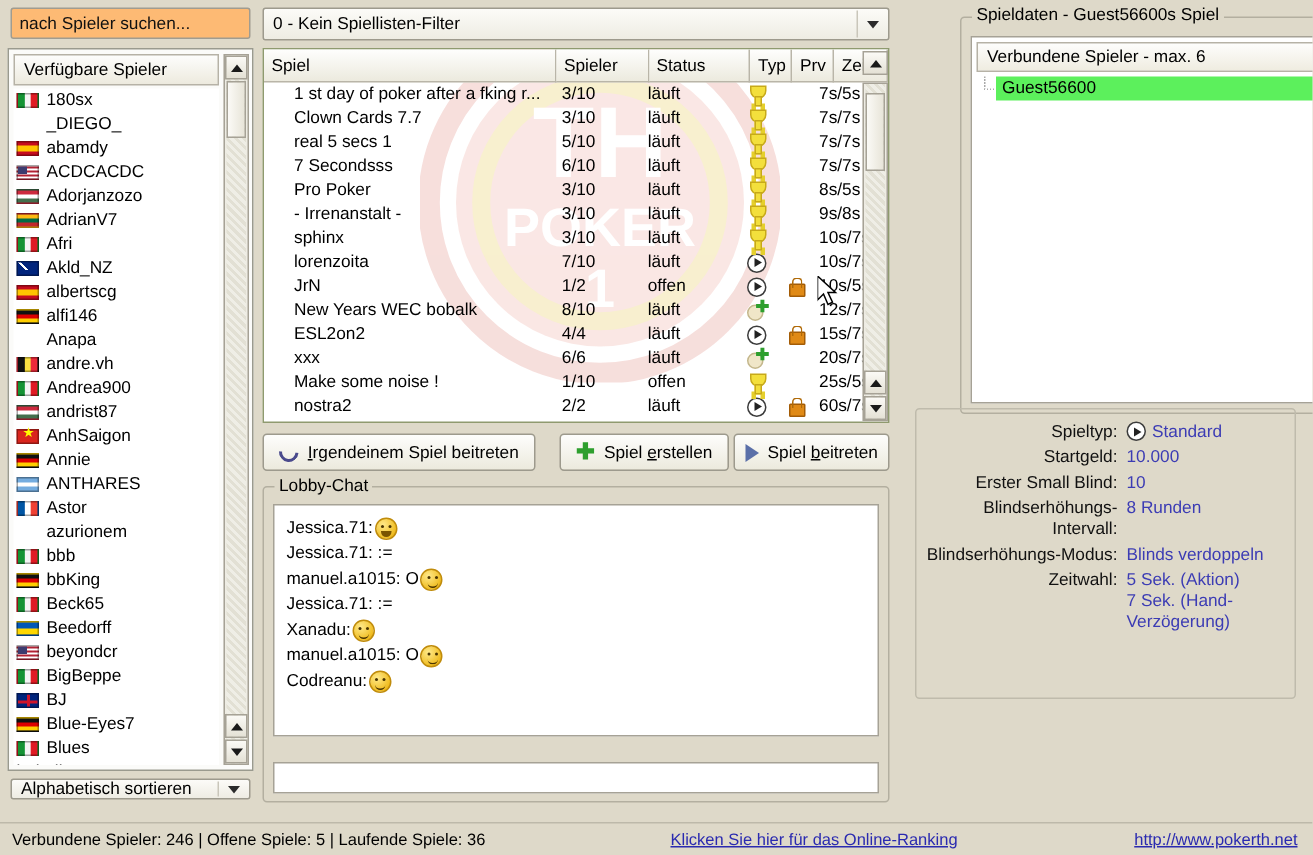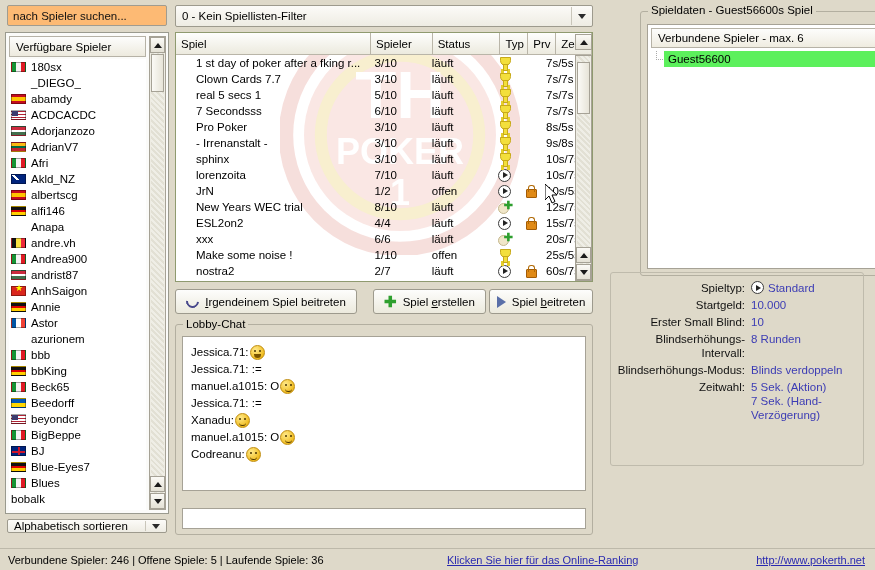--- a/index.html
+++ b/index.html
@@ -502,20 +502,24 @@
       </div>
       <div class="player-row">
         <span class="flag f-vn"></span>
         <span>AnhSaigon</span>
       </div>
       <div class="player-row">
         <span class="flag f-de"></span>
         <span>Annie</span>
       </div>
       <div class="player-row">
+        <span class="flag f-ar"></span>
+        <span>ANTHARES</span>
+      </div>
+      <div class="player-row">
         <span class="flag f-fr"></span>
         <span>Astor</span>
       </div>
       <div class="player-row">
         <span class="flag blank"></span>
         <span>azurionem</span>
       </div>
       <div class="player-row">
         <span class="flag f-it"></span>
         <span>bbb</span>
@@ -679,21 +683,21 @@
         <div class="c-status">offen</div>
         <div class="c-type">
           <span class="ico-standard"></span>
         </div>
         <div class="c-priv">
           <span class="ico ico-lock"></span>
         </div>
         <div class="c-time">10s/5s</div>
       </div>
       <div class="grow">
-        <div class="c-name">New Years WEC trial</div>
+        <div class="c-name">New Years WEC bobalk</div>
         <div class="c-players">8/10</div>
         <div class="c-status">läuft</div>
         <div class="c-type">
           <span class="ico ico-sng"></span>
         </div>
         <div class="c-priv"></div>
         <div class="c-time">12s/7s</div>
       </div>
       <div class="grow">
         <div class="c-name">ESL2on2</div>
@@ -722,21 +726,21 @@
         <div class="c-players">1/10</div>
         <div class="c-status">offen</div>
         <div class="c-type">
           <span class="ico ico-trophy"></span>
         </div>
         <div class="c-priv"></div>
         <div class="c-time">25s/5s</div>
       </div>
       <div class="grow">
         <div class="c-name">nostra2</div>
-        <div class="c-players">2/7</div>
+        <div class="c-players">2/2</div>
         <div class="c-status">läuft</div>
         <div class="c-type">
           <span class="ico-standard"></span>
         </div>
         <div class="c-priv">
           <span class="ico ico-lock"></span>
         </div>
         <div class="c-time">60s/7s</div>
       </div>
     </div>

